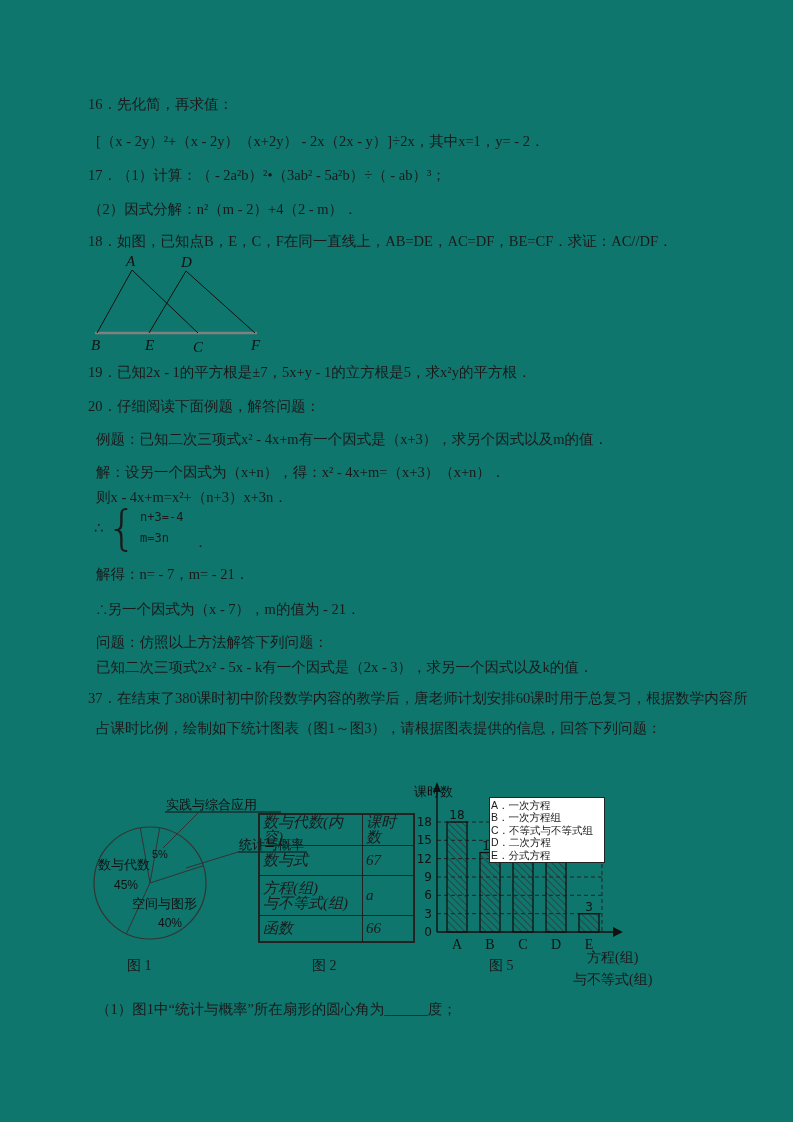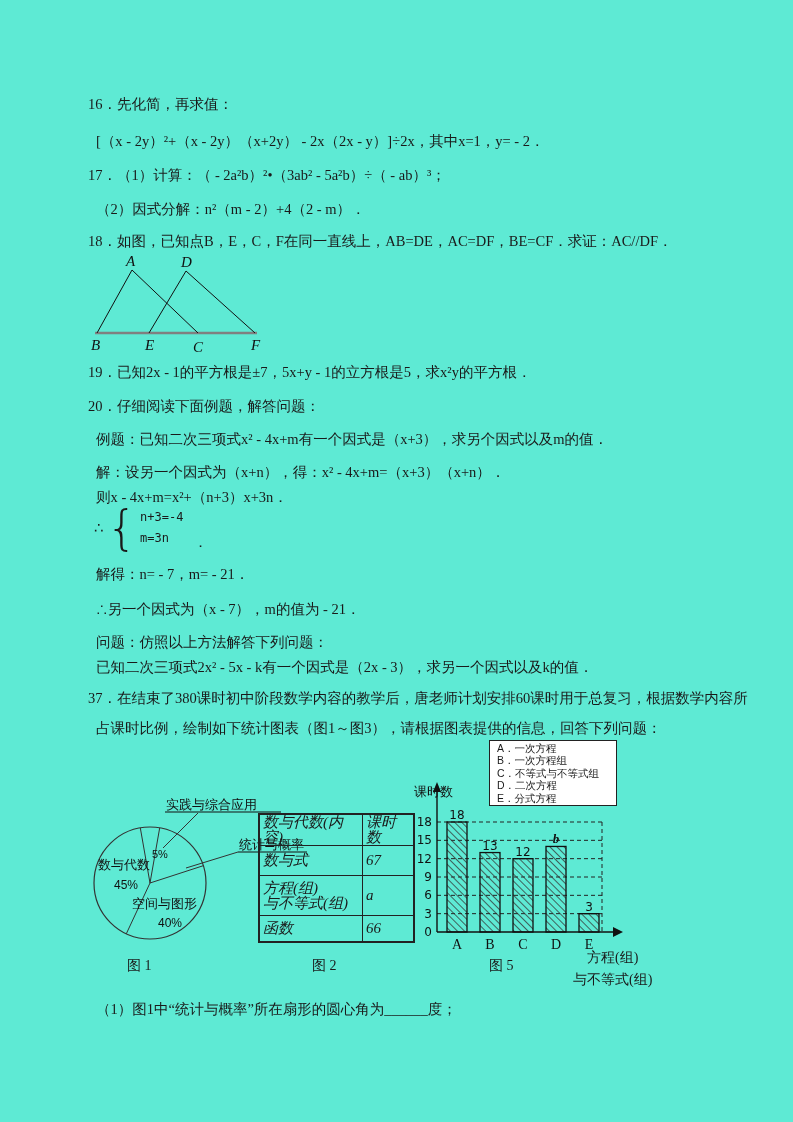--- a/index.html
+++ b/index.html
@@ -1,16 +1,16 @@
 <!DOCTYPE html>
 <html><head>
 <meta charset="utf-8">
 <style>
   html,body{margin:0;padding:0;background:#fff;}
-  #page{position:relative;width:793px;height:1122px;background:#5eead4;overflow:hidden;
+  #page{position:relative;width:793px;height:1122px;background:#0f766e;overflow:hidden;
         font-family:"Liberation Serif",serif;color:#1a1a1a;}
   .txt{position:absolute;font-size:14.5px;line-height:17px;white-space:nowrap;}
   .cap{position:absolute;font-size:14px;white-space:nowrap;}
   svg{position:absolute;overflow:visible;}
   
   .sys{position:absolute;left:94px;top:504px;display:flex;align-items:center;}
   .sys .tf{font-size:15px;margin-right:2px;}
   .sys .brace{font-family:"DejaVu Sans",sans-serif;font-size:48px;font-weight:300;line-height:48px;margin:0 3px 0 1px;}
   .sys .eqs{font-family:"DejaVu Sans Mono",monospace;font-size:12px;line-height:21px;}
   .sys .dot{align-self:flex-end;margin-left:10px;font-size:14px;}
@@ -19,23 +19,23 @@
   #course-table td{border:1px solid #222;text-align:left;vertical-align:middle;
                    font-size:15px;padding:0 3px;line-height:15px;font-style:italic;}
   #course-table .c1{width:96px;}
   #course-table .c2{width:44px;}
   #course-table .hd{height:24px;}
   #course-table .r1{height:30px;}
   #course-table .r2{height:40px;}
   #course-table .r3{height:26px;}
   .varcell{font-style:italic;font-family:"Liberation Serif",serif;}
   
-  #bar-legend{position:absolute;left:489px;top:740px;width:112px;border:1px solid #222;
+  #bar-legend{position:absolute;left:489px;top:797px;width:112px;border:1px solid #222;
               background:#fff;font-family:"Liberation Sans",sans-serif;font-size:10.5px;
-              line-height:12.4px;padding:1px 7px;white-space:nowrap;overflow:hidden;}
+              line-height:12.4px;padding:1px 1px;white-space:nowrap;overflow:hidden;}
   
   .figlab{font:italic 15px "Liberation Serif",serif;fill:#111;}
   .pt13{font:13px "Liberation Sans",sans-serif;fill:#111;}
   .pt12{font:12px "Liberation Sans",sans-serif;fill:#111;}
   .pt11{font:11px "Liberation Sans",sans-serif;fill:#111;}
   .ul{stroke:#111;stroke-width:1;}
   .pline{stroke:#333;stroke-width:1;}
   .axis{stroke:#111;stroke-width:1.4;}
   .dash{stroke:#222;stroke-width:1;stroke-dasharray:4 3;fill:none;}
   .tick{font:12px "DejaVu Sans",sans-serif;fill:#111;}
@@ -48,21 +48,21 @@
   .tri{stroke:#111;stroke-width:1;}
 </style>
 </head>
 <body>
 
 <div id="page">
 
   <div class="txt" style="left:88px;top:96px">16．先化简，再求值：</div>
   <div class="txt" style="left:96px;top:133px">[（x - 2y）²+（x - 2y）（x+2y） - 2x（2x - y）]÷2x，其中x=1，y= - 2．</div>
   <div class="txt" style="left:88px;top:167px">17．（1）计算：（ - 2a²b）²•（3ab² - 5a²b）÷（ - ab）³；</div>
-  <div class="txt" style="left:96px;top:201px">（2）因式分解：n²（m - 2）+4（2 - m）．</div>
+  <div class="txt" style="left:88px;top:201px">（2）因式分解：n²（m - 2）+4（2 - m）．</div>
   <div class="txt" style="left:88px;top:233px">18．如图，已知点B，E，C，F在同一直线上，AB=DE，AC=DF，BE=CF．求证：AC//DF．</div>
   <div class="txt" style="left:88px;top:364px">19．已知2x - 1的平方根是±7，5x+y - 1的立方根是5，求x²y的平方根．</div>
   <div class="txt" style="left:88px;top:398px">20．仔细阅读下面例题，解答问题：</div>
   <div class="txt" style="left:96px;top:431px">例题：已知二次三项式x² - 4x+m有一个因式是（x+3），求另个因式以及m的值．</div>
   <div class="txt" style="left:96px;top:464px">解：设另一个因式为（x+n），得：x² - 4x+m=（x+3）（x+n）．</div>
   <div class="txt" style="left:96px;top:489px">则x - 4x+m=x²+（n+3）x+3n．</div>
 
   <div class="sys">
     <span class="tf">∴</span>
     <span class="brace">{</span>

